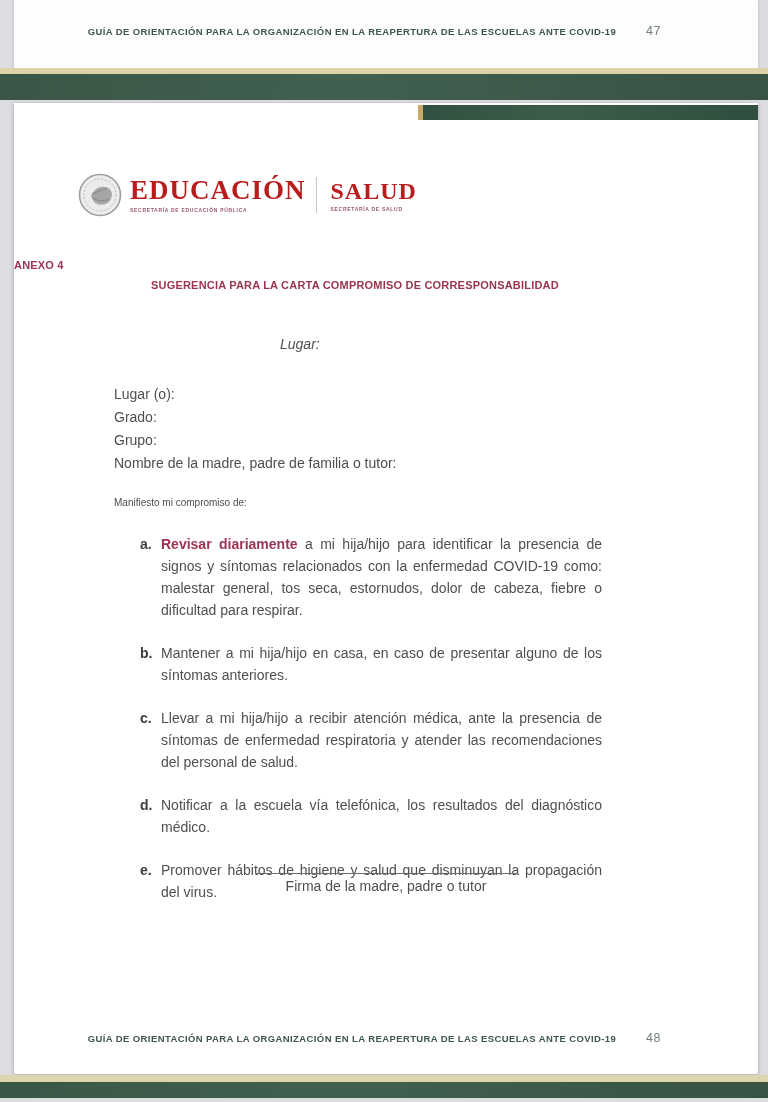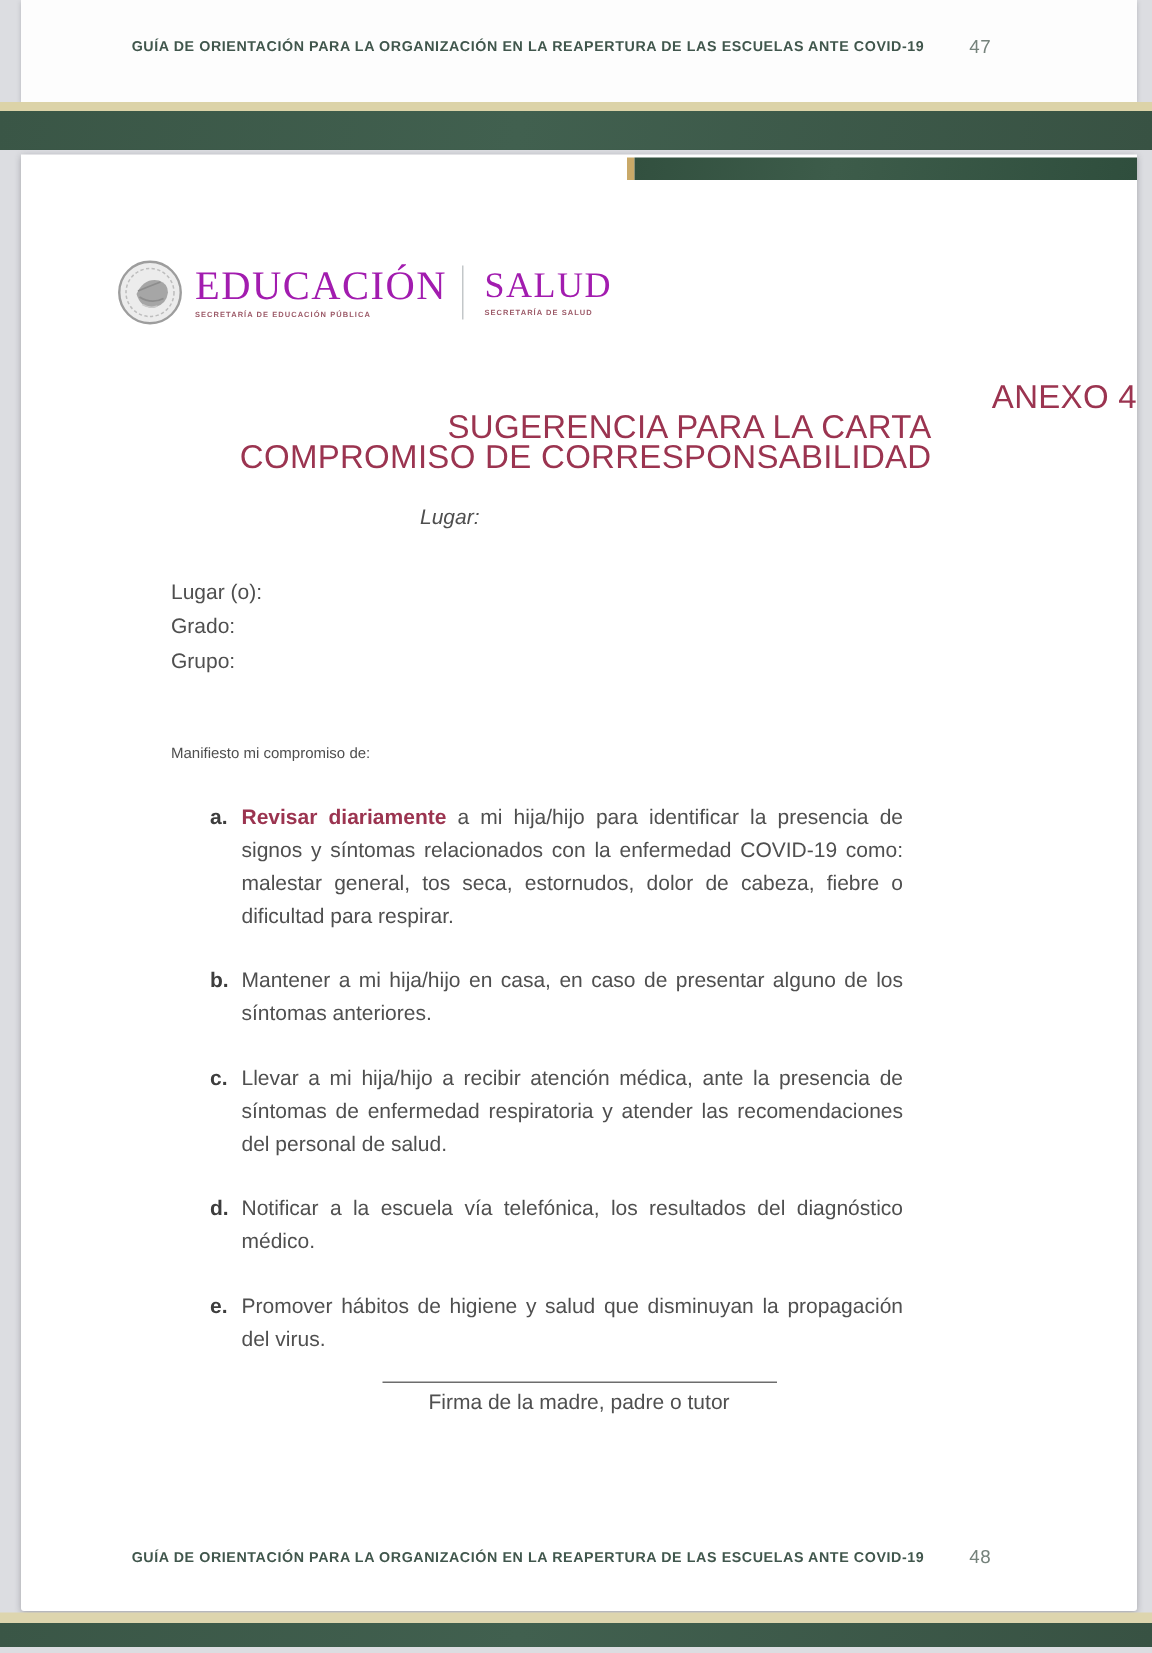--- a/index.html
+++ b/index.html
@@ -57,36 +57,36 @@
   .corner-bar .corner-green { flex:1; background:linear-gradient(100deg,#32503f 0%, #3d5c4a 40%, #2f4e3d 100%); }
 
   
   .logos {
     position:absolute; top:70px; left:64px;
     display:flex; align-items:center;
   }
   .seal { width:44px; height:44px; margin-right:8px; }
   .logo-block { display:flex; flex-direction:column; }
   .logo-wordmark {
-    font-family:"Liberation Serif", serif; font-weight:normal;
-    color:#a21caf; letter-spacing:1px; line-height:1;
+    font-family:"Liberation Serif", serif; font-weight:bold;
+    color:#b91c1c; letter-spacing:1px; line-height:1;
   }
   .educacion .logo-wordmark { font-size:27px; }
   .salud .logo-wordmark { font-size:24px; }
   .logo-sub {
     font-size:5px; font-weight:bold; letter-spacing:.7px;
     color:#9c5a68; margin-top:3px; text-transform:uppercase;
   }
   .logo-divider { width:1px; height:36px; background:#c3c7c9; margin:0 14px 0 10px; }
 
   
   .doc-title {
     position:absolute; top:152px; left:0; right:0;
-    text-align:right; color:#9b3450; font-weight:normal;
-    font-size:22px; line-height:20px; letter-spacing:.2px;
+    text-align:left; color:#9b3450; font-weight:bold;
+    font-size:11px; line-height:20px; letter-spacing:.2px;
   }
   .doc-title .t2 { max-width:470px; margin:0 auto; }
 
   
   .meta {
     position:absolute; top:233px; left:100px; right:158px;
     font-size:14px; color:#4f4f4f;
   }
   .meta .lugar { margin-left:166px;font-style:italic; }
   .meta .fecha { text-align:right; margin-top:8px; }
@@ -108,21 +108,21 @@
   }
   .commit-item {
     display:flex; font-size:14px; line-height:22px;
     color:#4f4f4f; margin-bottom:21px;
   }
   .commit-item .marker { flex:none; width:21px; font-weight:bold; color:#3d3d3d; }
   .commit-item .text { flex:1; text-align:justify; }
   .commit-item .hl { font-weight:bold; color:#9b3450; }
 
   
-  .signature { position:absolute; top:770px; left:0; right:0;margin-top:48px; }
+  .signature { position:absolute; top:770px; left:0; right:0; }
   .sig-line { width:263px; margin:0 auto; border-top:1.5px solid #6d6d6d; }
   .sig-label { text-align:center; font-size:14px; color:#4f4f4f; margin-top:4px; }
 
   
   .page-footer { position:absolute; top:930px; left:0; right:0; }
 </style>
 </head>
 <body>
 
 <div class="prev-page">
@@ -171,20 +171,21 @@
   </div>
 
   <div class="meta">
     <div class="lugar">Lugar:</div>
   </div>
 
   <div class="fields">
     <div>Lugar (o):</div>
     <div>Grado:</div>
     <div>Grupo:</div>
+    <div>Nombre de la madre, padre de familia o tutor:</div>
   </div>
 
   <div class="intro">Manifiesto mi compromiso de:</div>
 
   <div class="commitments">
     <div class="commit-item">
       <span class="marker">a.</span>
       <span class="text"><strong class="hl">Revisar diariamente</strong><span> a mi hija/hijo para identificar la presencia de signos y síntomas relacionados con la enfermedad COVID-19 como: malestar general, tos seca, estornudos, dolor de cabeza, fiebre o dificultad para respirar.</span></span>
     </div>
     <div class="commit-item">

